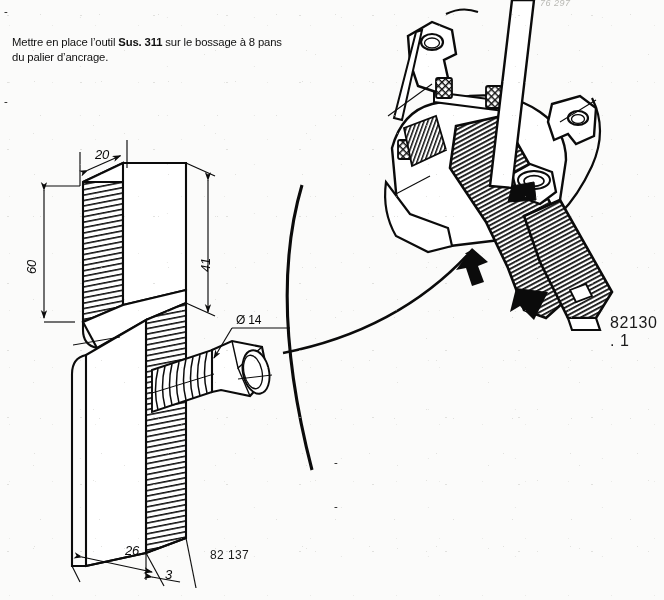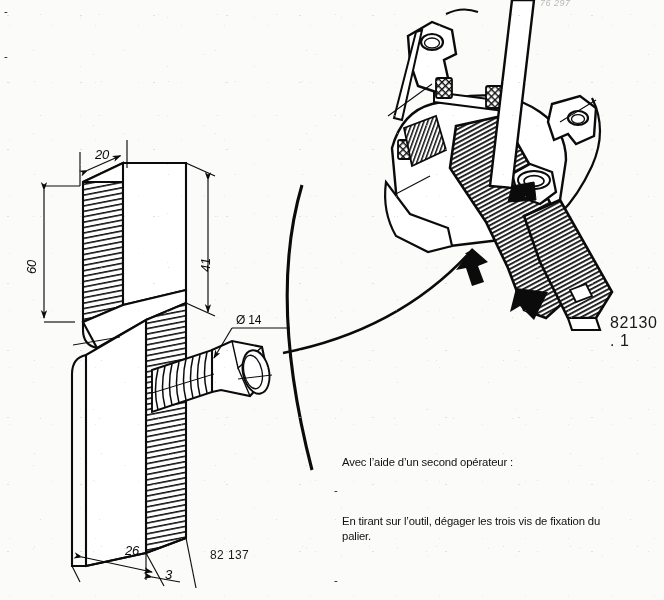--- a/index.html
+++ b/index.html
@@ -267,32 +267,31 @@
       <path d="M386,182 Q382,212 396,236 L428,252 L452,246 L448,228 L410,214 Z" fill="#ffffff" stroke="#0b0b0b" stroke-width="2.2"></path>
 
       <path d="M516,288 L548,292 L534,320 L520,306 L510,312 Z" fill="#0b0b0b"></path>
       <path d="M472,248 L488,262 L478,266 L484,282 L472,286 L466,268 L456,270 Z" fill="#0b0b0b"></path>
     </g>
   </svg>
 
   <div class="txt-block" id="note-top">
     <div class="para">
       <span class="dash">-</span>
+      <span class="body"><span>Mettre en place l’outil </span><b>Sus. 311</b><span> sur le bossage à 8 pans
+du palier d’ancrage.</span></span>
     </div>
     <div class="para">
       <span class="dash">-</span>
     </div>
   </div>
 
   <div class="txt-block" id="note-bottom">
-    <div class="para lead">Avec l’aide d’un second opérateur :</div>
     <div class="para">
       <span class="dash">-</span>
-      <span class="body">En tirant sur l’outil, dégager les trois vis de fixation du
-palier.</span>
     </div>
     <div class="para">
       <span class="dash">-</span>
       
     </div>
   </div>
 
   <div class="dim" id="dim-20">20</div>
   <div class="dim vert" id="dim-60">60</div>
   <div class="dim vert" id="dim-41">41</div>

